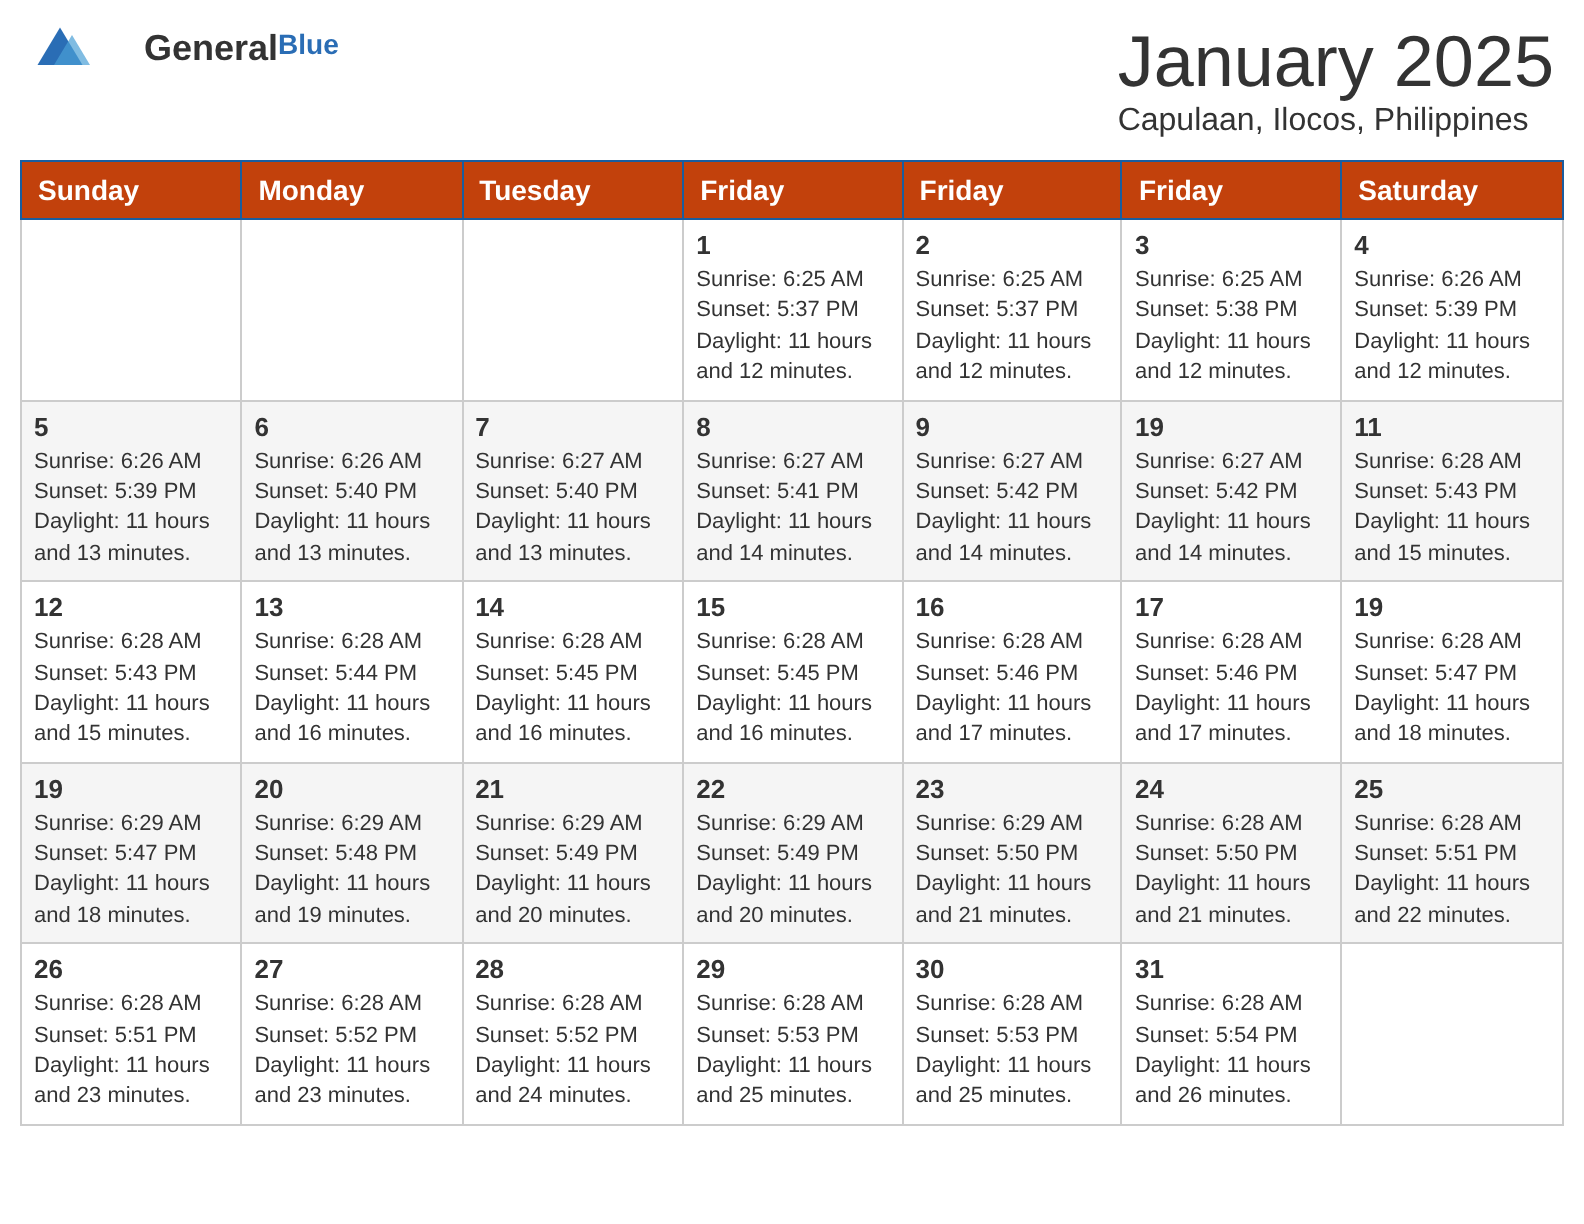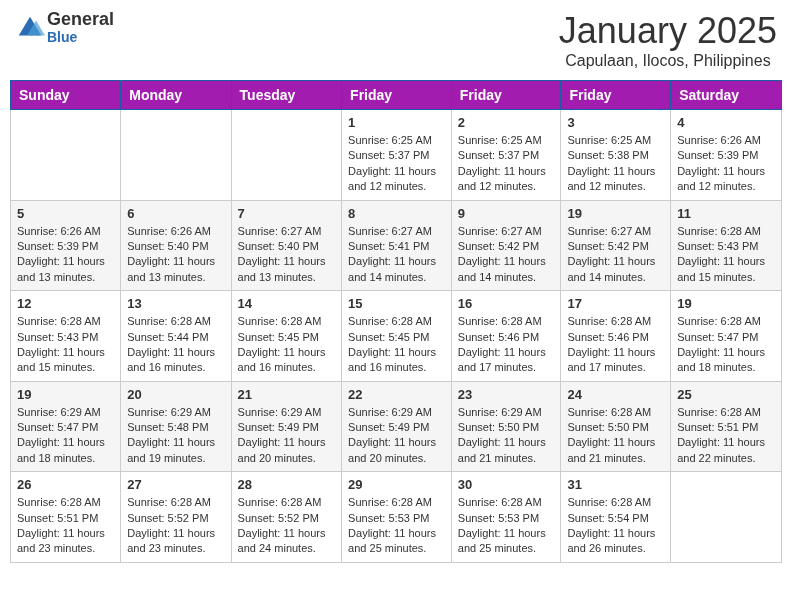--- a/index.html
+++ b/index.html
@@ -16,57 +16,58 @@
       align-items: flex-start;
       margin-bottom: 10px;
       padding: 0 5px;
     }
     .logo {
       display: flex;
       align-items: center;
     }
     .logo-text {
       display: flex;
-      flex-direction: column;
+      flex-direction: row;
       line-height: 1.1;
+      margin-left: 25px;
     }
     .logo-general {
       font-size: 18px;
       font-weight: bold;
       color: #333;
     }
     .logo-blue {
       font-size: 14px;
       font-weight: bold;
       color: #2a6db5;
     }
     .logo-icon {
       width: 30px;
       height: 30px;
       margin-right: 2px;
     }
     .title-section {
-      text-align: center;
+      text-align: left;
     }
     .month-title {
       font-size: 36px;
       font-weight: normal;
       color: #333;
     }
     .subtitle {
       font-size: 16px;
       color: #333;
     }
     .calendar {
       width: 100%;
       border-collapse: collapse;
       border: 1px solid #ccc;
     }
     .calendar th {
-      background-color: #a21caf;
+      background-color: #c2410c;
       color: white;
       text-align: left;
       padding: 6px 8px;
       font-size: 14px;
       font-weight: bold;
       border: 1px solid #1a5da0;
     }
     .calendar td {
       border: 1px solid #ccc;
       vertical-align: top;

